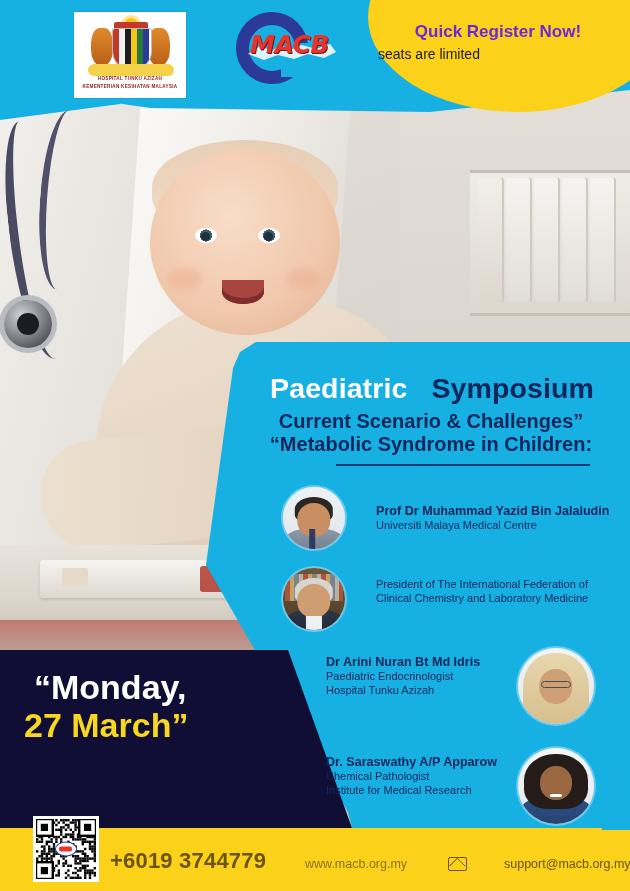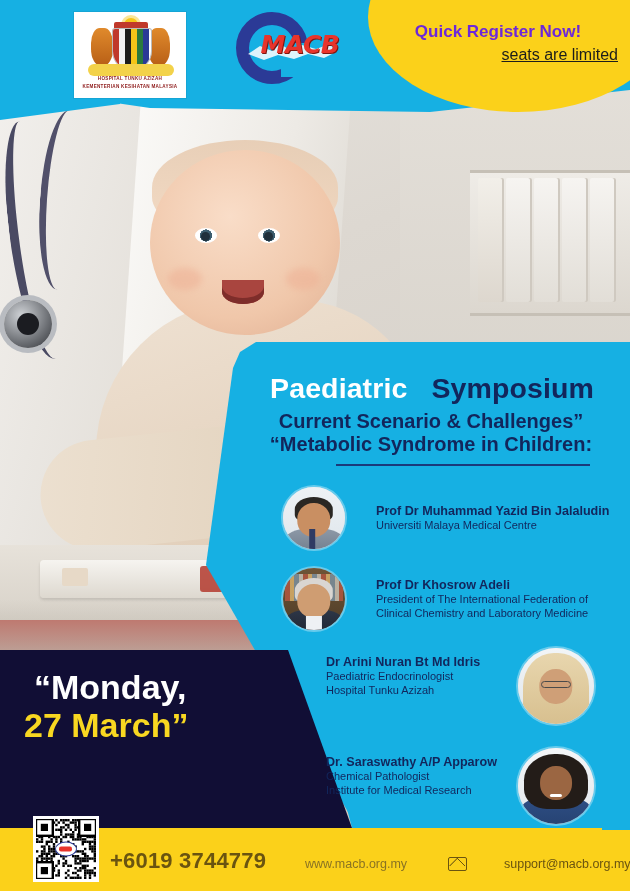--- a/index.html
+++ b/index.html
@@ -96,32 +96,32 @@
       font-size:4.6px;font-weight:bold;color:#8d1919;letter-spacing:.3px;}
   .logo-jata-t1{top:64px;}
   .logo-jata-t2{top:72px;}
 
   
   .logo-macb{position:absolute;left:228px;top:10px;width:118px;height:76px;}
   .macb-ring{position:absolute;left:8px;top:2px;width:72px;height:72px;border-radius:50%;
              border:13px solid #2b3a96;box-sizing:border-box;}
   .macb-ring:after{content:"";position:absolute;right:-16px;top:18px;width:30px;height:34px;background:#16b0e3;}
   .macb-map{position:absolute;left:18px;top:28px;width:92px;height:26px;opacity:.95;}
-  .macb-word{position:absolute;left:22px;top:20px;width:100px;text-align:center;
+  .macb-word{position:absolute;left:22px;top:20px;width:100px;
              font-family:"DejaVu Sans", sans-serif;font-size:25px;font-weight:bold;font-style:italic;
              color:#e8342b;letter-spacing:-.5px;
              text-shadow:1px 1px 0 #7e1610;}
 
   
   .badge{position:absolute;left:368px;top:-78px;width:300px;height:190px;border-radius:50%;
          background:#fbd11a;}
   .badge-t1{position:absolute;left:378px;top:22px;width:240px;text-align:center;
             font-size:17px;font-weight:bold;color:#6d28d9;}
-  .badge-t2{position:absolute;left:378px;top:46px;width:240px;text-align:right;
-            font-size:16px;color:#1d1d1b;text-decoration:underline;}
+  .badge-t2{position:absolute;left:378px;top:46px;width:240px;text-align:left;
+            font-size:14px;color:#1d1d1b;}
 
   
   .panel{position:absolute;left:0;top:0;width:630px;height:891px;background:#16b0e3;
          clip-path:polygon(233px 368px, 240px 352px, 256px 342px, 630px 342px, 630px 826px, 356px 826px, 206px 565px);}
   .panel2{position:absolute;left:0;top:0;width:630px;height:891px;background:#16b0e3;
           clip-path:polygon(233px 368px, 630px 368px, 630px 828px, 352px 828px);}
 
   
   .title{position:absolute;left:252px;top:372px;width:360px;text-align:center;
          font-size:28.5px;font-weight:bold;letter-spacing:.1px;white-space:nowrap;}
@@ -285,21 +285,20 @@
   <div class="spk" style="left:0;top:0;">
     <div class="av" style="left:283px;top:568px;">
       <div class="av-bg" style="background:linear-gradient(180deg,#6e5537,#4e3c27);"></div>
       <div style="position:absolute;left:4%;top:10%;width:92%;height:44%;background:repeating-linear-gradient(90deg,#b2563f 0 5px,#d9b06a 5px 9px,#7a8f9e 9px 14px,#c9c2b4 14px 18px);opacity:.85;"></div>
       <div class="av-body" style="background:linear-gradient(180deg,#2e3748,#1d2430);"></div>
       <div class="av-hair" style="background:#d9d6d2;"></div>
       <div class="av-face" style="background:#cf9d72;"></div>
       <div style="position:absolute;left:50%;bottom:-4%;width:26%;height:26%;background:#eef1f4;transform:translateX(-50%);"></div>
     </div>
     <div class="txt" style="left:376px;top:578px;">
-      <div class="nm">Prof Dr Khosrow Adeli</div>
       <div class="af">President of The International Federation of</div>
       <div class="af">Clinical Chemistry and Laboratory Medicine</div>
     </div>
   </div>
 
   <div class="spk" style="left:0;top:0;">
     <div class="av" style="left:518px;top:648px;width:76px;height:76px;">
       <div class="av-bg" style="background:linear-gradient(180deg,#f2f5f7,#dfe5ea);"></div>
       <div style="position:absolute;left:6%;top:6%;width:88%;height:96%;border-radius:46% 46% 30% 30%;background:linear-gradient(180deg,#e8d6ae,#d7bf8e);"></div>
       <div class="av-face" style="background:#cf9f77;width:44%;height:46%;top:28%;"></div>

